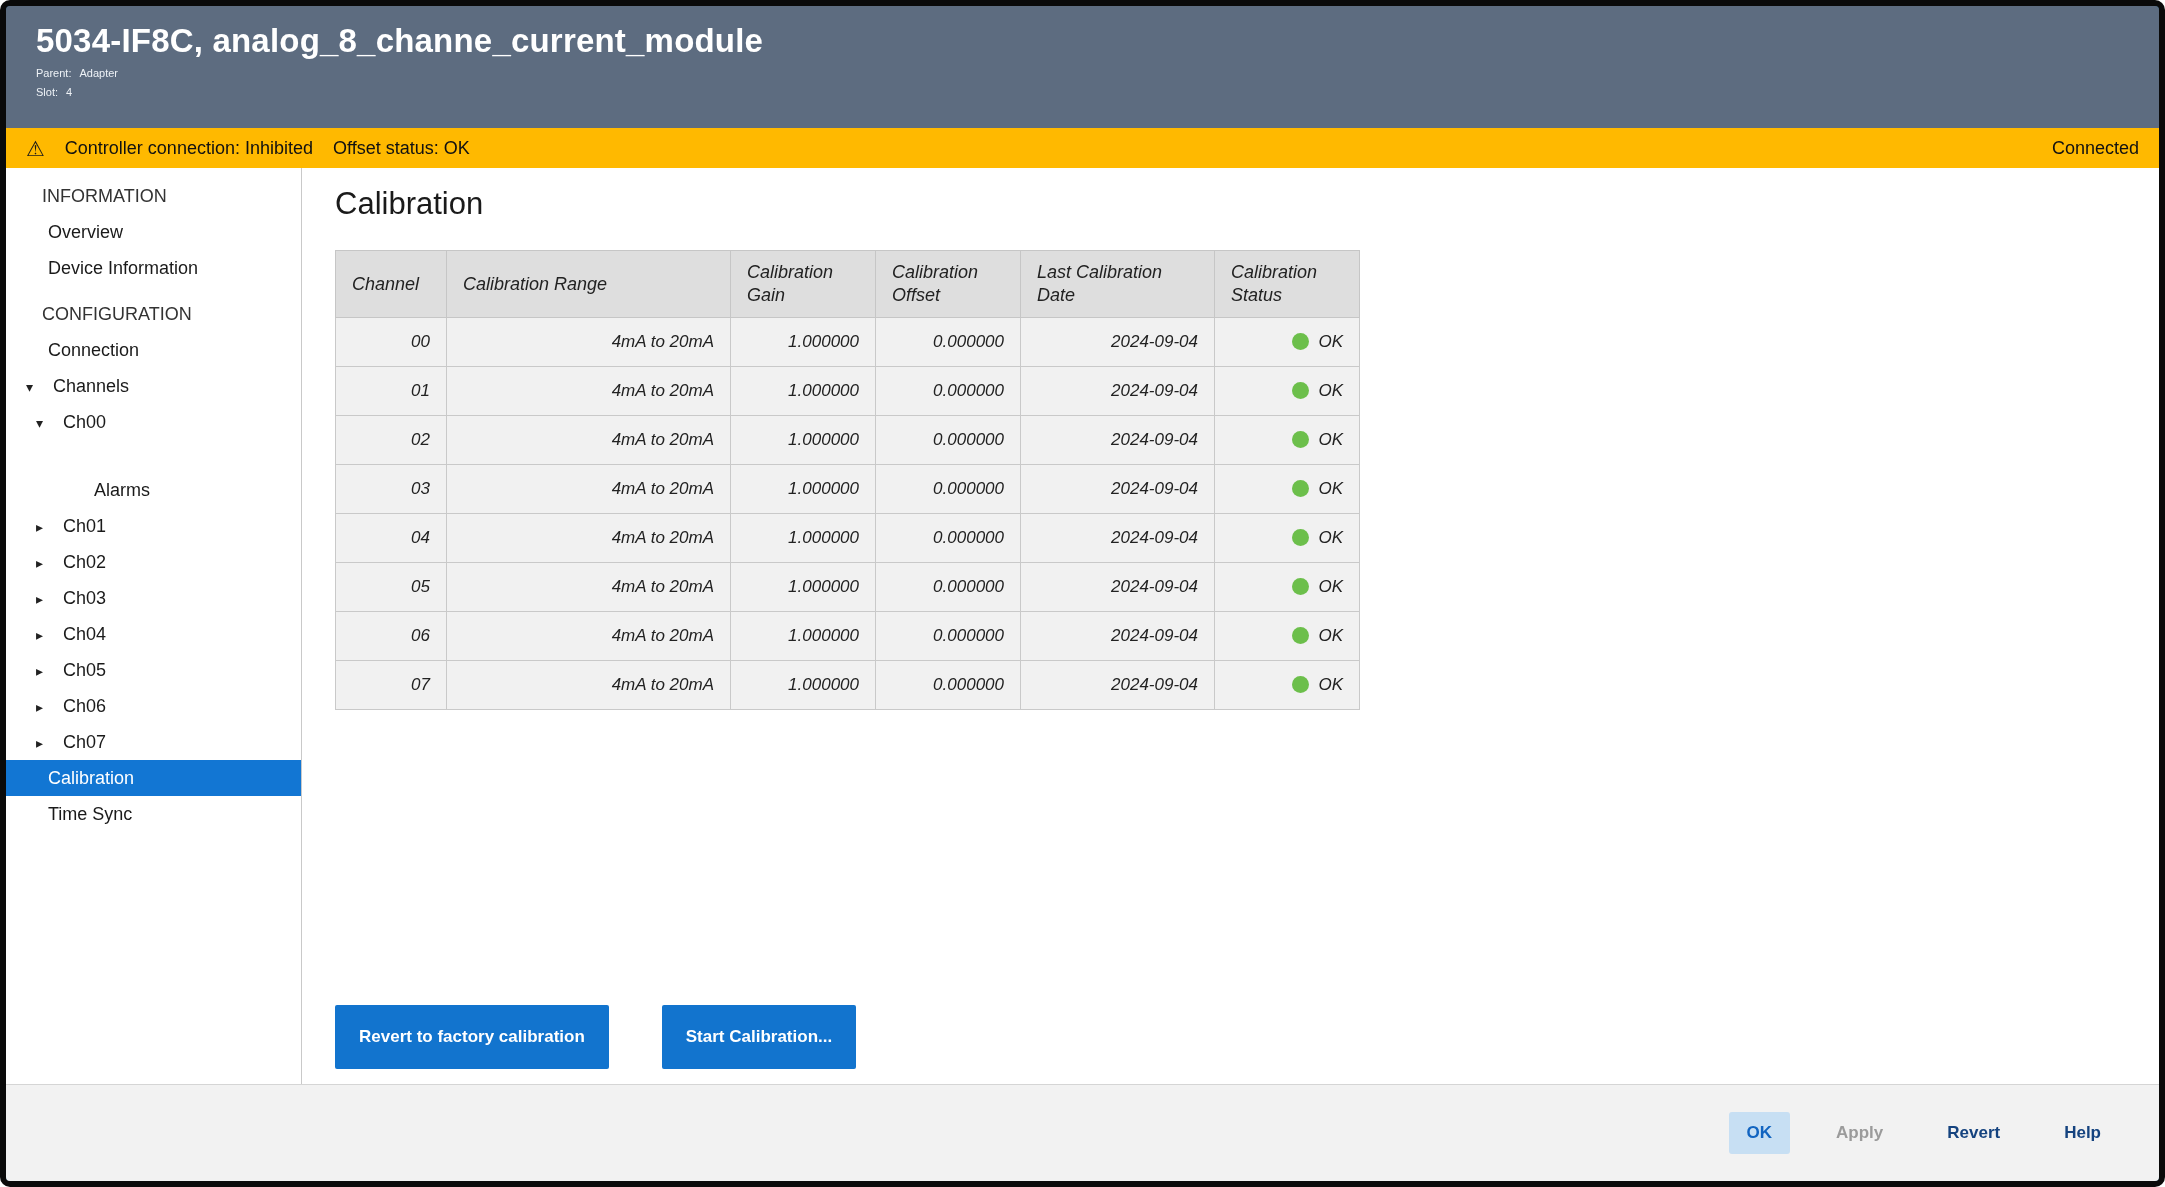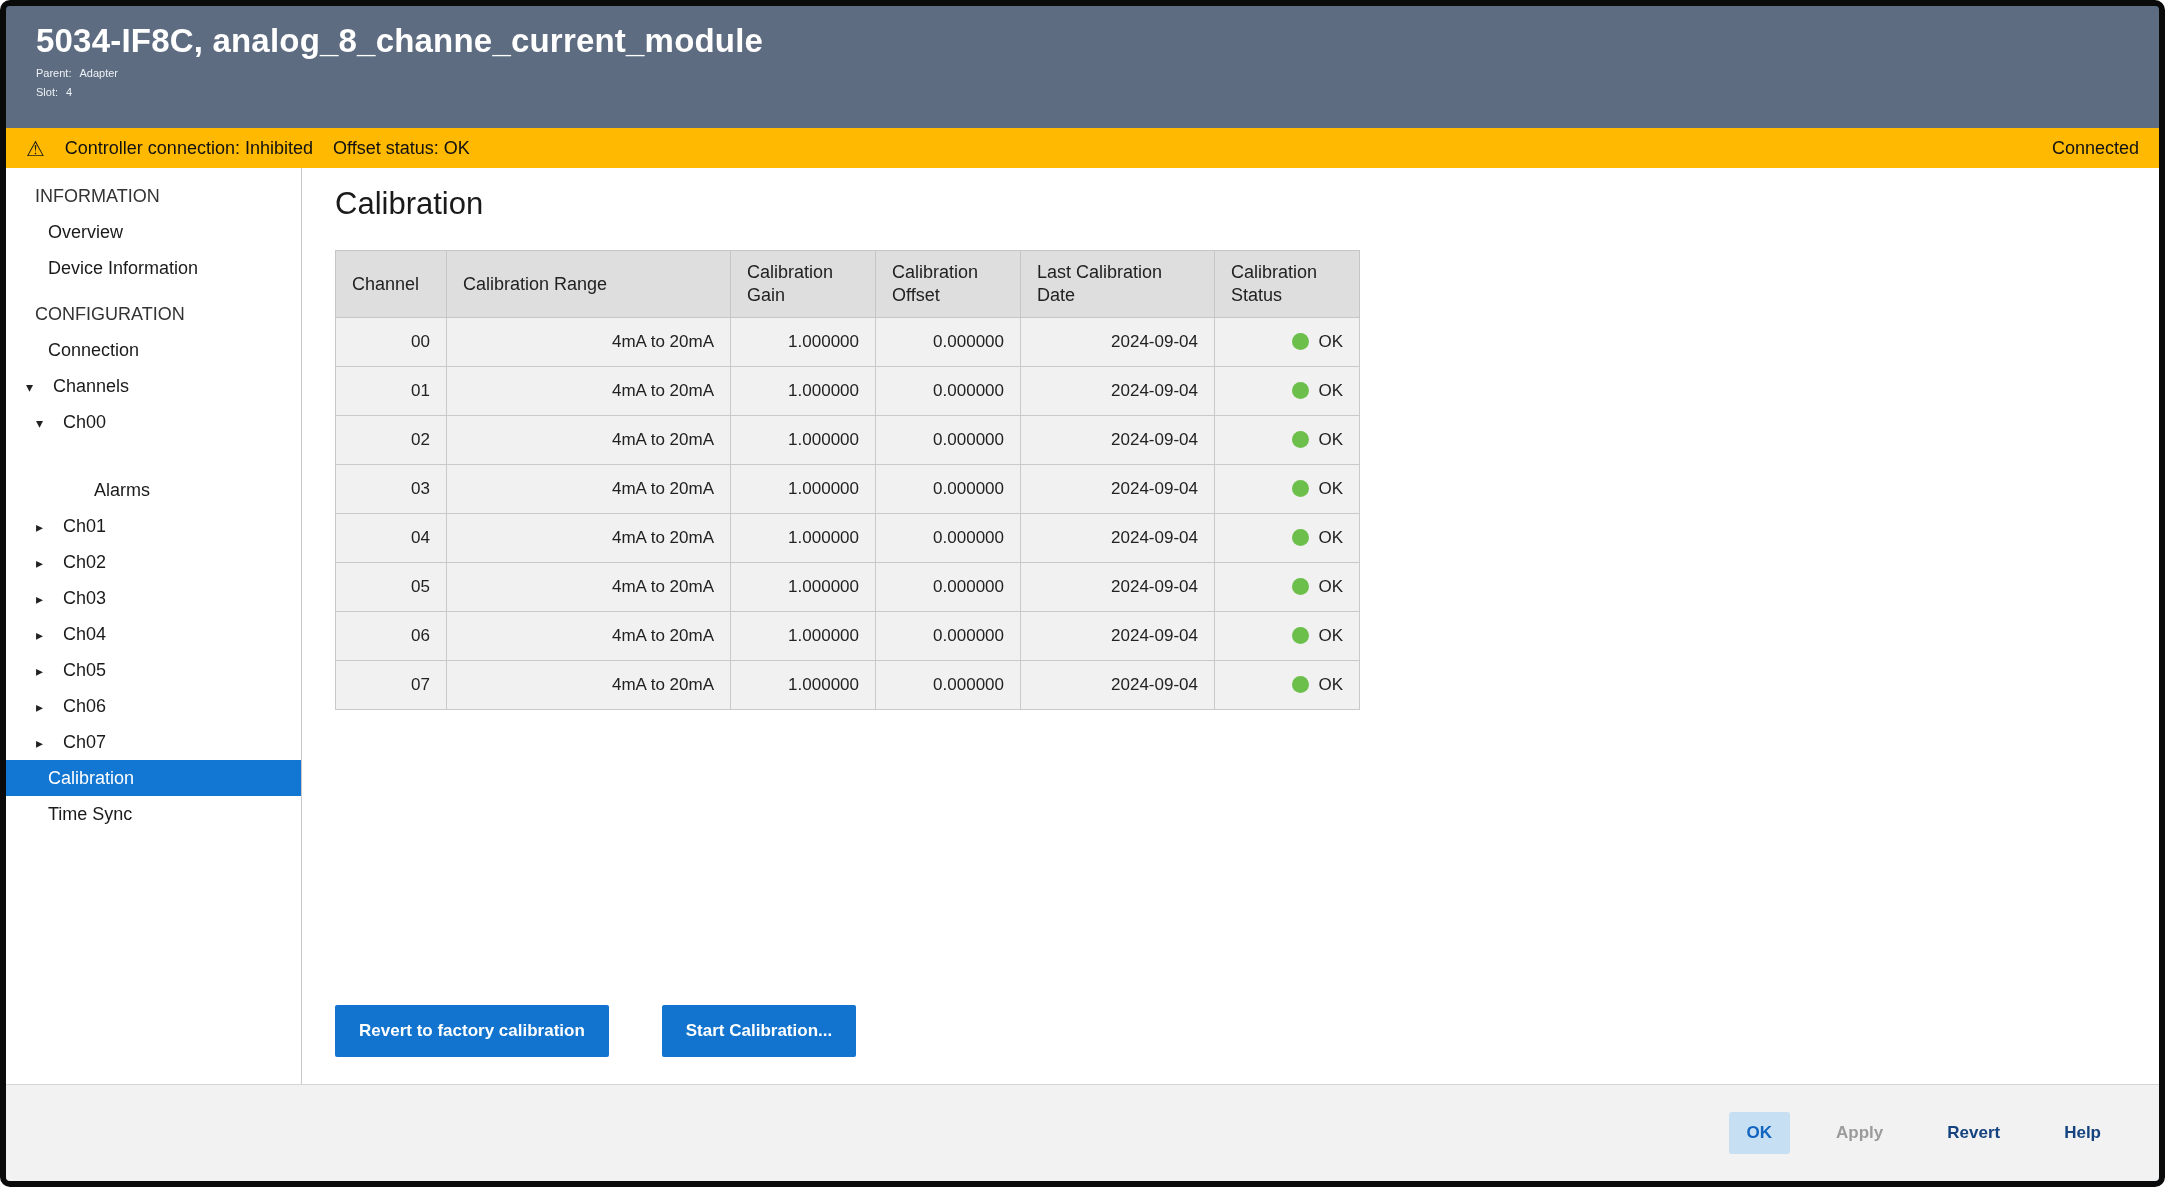--- a/index.html
+++ b/index.html
@@ -42,31 +42,31 @@
     background: #fff;
   }
   .sidebar ul { list-style: none; }
   .side-item { height: 36px; line-height: 36px; white-space: nowrap; cursor: default; }
   .side-item.section { color: #333; margin-top: 10px; }
   .side-item.section:first-child { margin-top: 4px; }
   .side-item .arrow {
     display: inline-block; width: 22px; margin-left: -22px;
     font-size: 14px; color: #222;
   }
-  .indent-0 { padding-left: 29px; }
+  .indent-0 { padding-left: 29px; margin-left: 7px; }
   .indent-1 { padding-left: 42px; }
   .indent-2 { padding-left: 52px; }
   .indent-3 { padding-left: 88px; margin-top: 32px; }
   .side-item.selected { background: var(--sel, #1276D3); color: #fff; }
 
   main { flex: 1; padding: 18px 0 0 33px; background: #fff; overflow: hidden; }
   main h2 { font-size: 31px; font-weight: normal; color: #1a1a1a; height: 36px; margin-bottom: 28px; }
 
   
-  table { border-collapse: collapse; font-size: 17px; color: #222; table-layout: fixed; }
+  table { border-collapse: collapse; font-size: 17px; color: #222; table-layout: fixed; font-style: italic; }
   col.c-channel { width: 111px; }
   col.c-range   { width: 284px; }
   col.c-gain    { width: 145px; }
   col.c-offset  { width: 145px; }
   col.c-date    { width: 194px; }
   col.c-status  { width: 145px; }
   th {
     background: #DEDEDE; font-weight: normal; text-align: left;
     padding: 10px 16px; border: 1px solid #C6C6C6;
     font-size: 18px; vertical-align: middle; line-height: 23px;
@@ -75,21 +75,21 @@
   .dot {
     display: inline-block; width: 17px; height: 17px; border-radius: 50%;
     background: var(--ok, #6CBF4B); margin-right: 9px; vertical-align: -3px;
   }
 
   
   .actions { margin-top: 295px; display: flex; gap: 53px; }
   .actions button {
     background: var(--accent, #1274CE); color: #fff; border: none;
     font-family: inherit; font-weight: bold; font-size: 17px;
-    height: 52px; padding: 0 24px; border-radius: 2px; cursor: pointer;
+    height: 64px; padding: 0 24px; border-radius: 2px; cursor: pointer;
   }
 
   
   footer {
     flex: 0 0 97px; background: #F2F2F2; border-top: 1px solid #D5D5D5;
     display: flex; align-items: center; justify-content: flex-end;
     gap: 28px; padding-right: 40px;
   }
   footer button {
     background: transparent; border: none; font-family: inherit;

